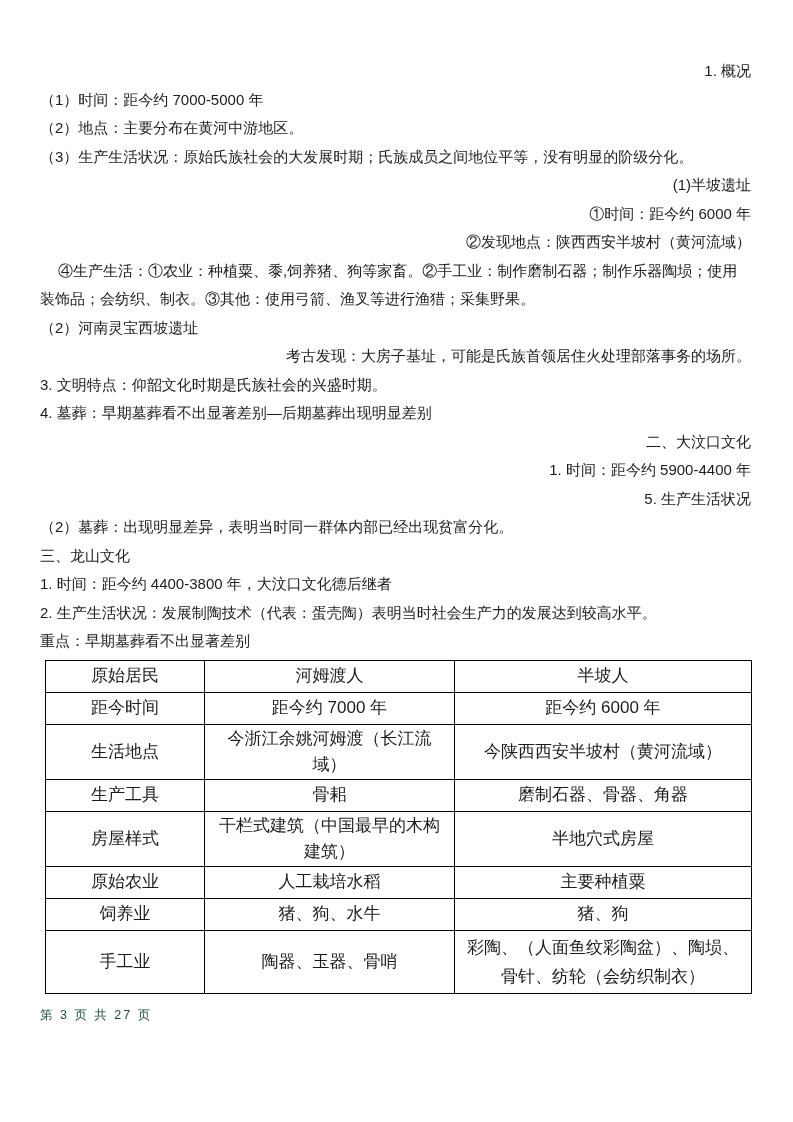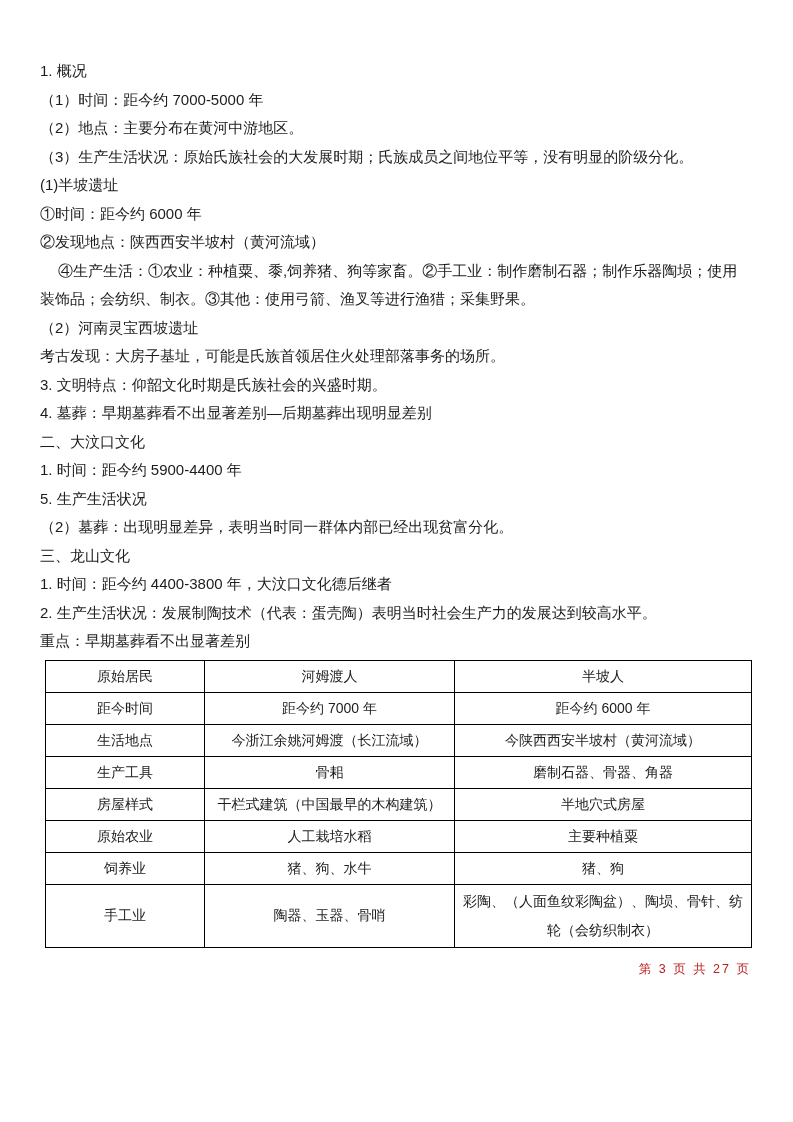--- a/index.html
+++ b/index.html
@@ -10,48 +10,48 @@
     font-family:"Liberation Sans", sans-serif;
     overflow:hidden;
   }
   .doc {
     padding:57px 42px 0 40px;
     font-size:15px;
     line-height:28.5px;
   }
   .doc p { margin:0; padding:0; }
   .i1 { padding-left:4px; }
-  .i2 { padding-left:18px; }
+  .i2 { padding-left:18px;text-align:right; }
   .i3 { padding-left:24px; }
   .hang { text-indent:18px; }
   .bold { font-weight:normal; }
   .cmp-table {
     border-collapse:collapse;
     table-layout:fixed;
     width:706px;
     margin:4px 0 0 5px;
-    font-size:14px;
+    font-size:17px;
   }
   .cmp-table th, .cmp-table td {
     border:1px solid #000000;
     text-align:center;
     vertical-align:middle;
     font-weight:normal;
     padding:1px 6px;
     height:29px;
     line-height:26px;
   }
   .cmp-table tr.tall td { height:60px; line-height:29px; }
   .page-footer {
     width:100%;
-    text-align:right;
+    text-align:left;
     margin-top:7px;
     font-size:12.5px;
     letter-spacing:2px;
-    color:#b91c1c;
+    color:#14532d;
   }
 </style>
 </head>
 <body>
 
 <div class="doc">
 
   <p class="i2">1. 概况</p>
   <p class="i3">（1）时间：距今约 7000-5000 年</p>
   <p class="i3">（2）地点：主要分布在黄河中游地区。</p>

